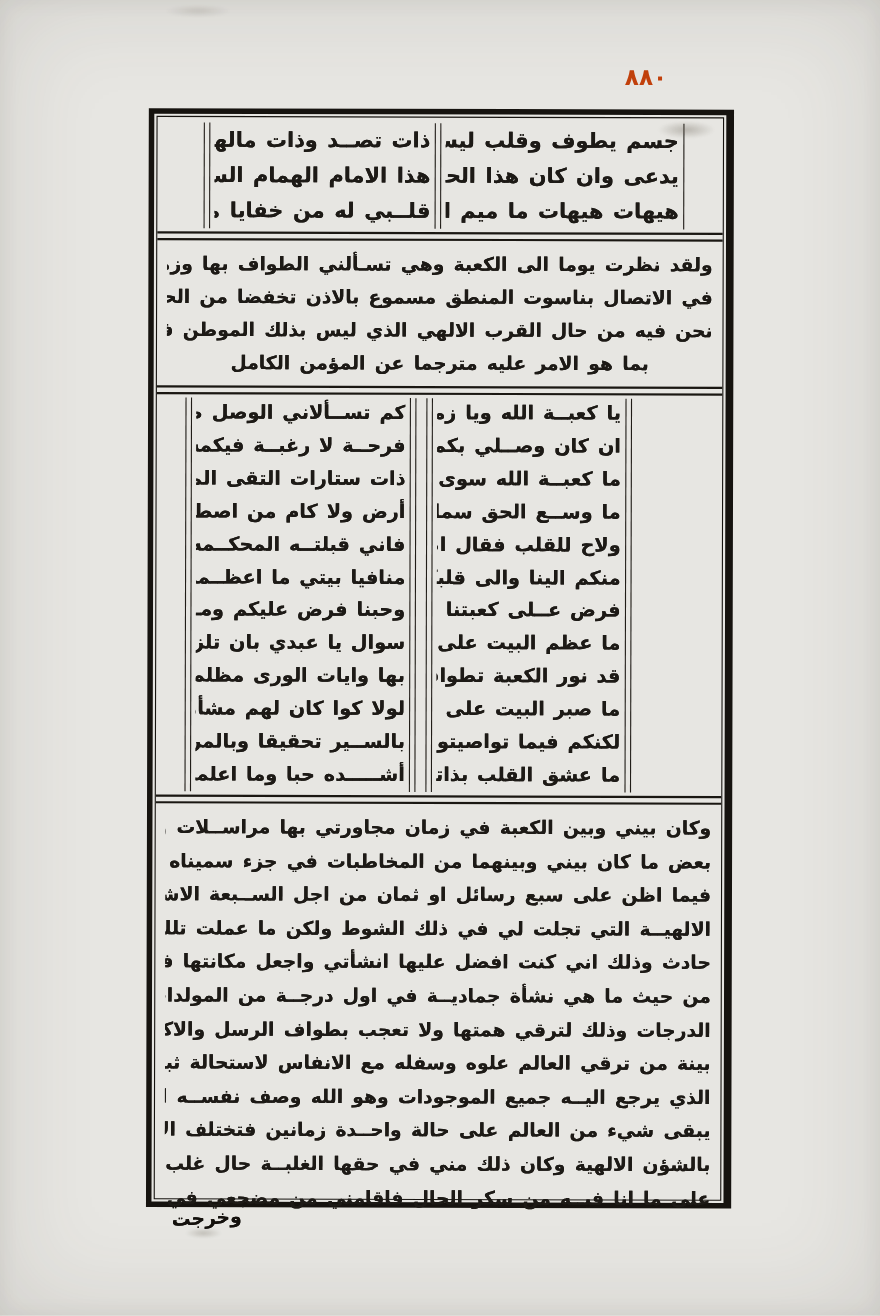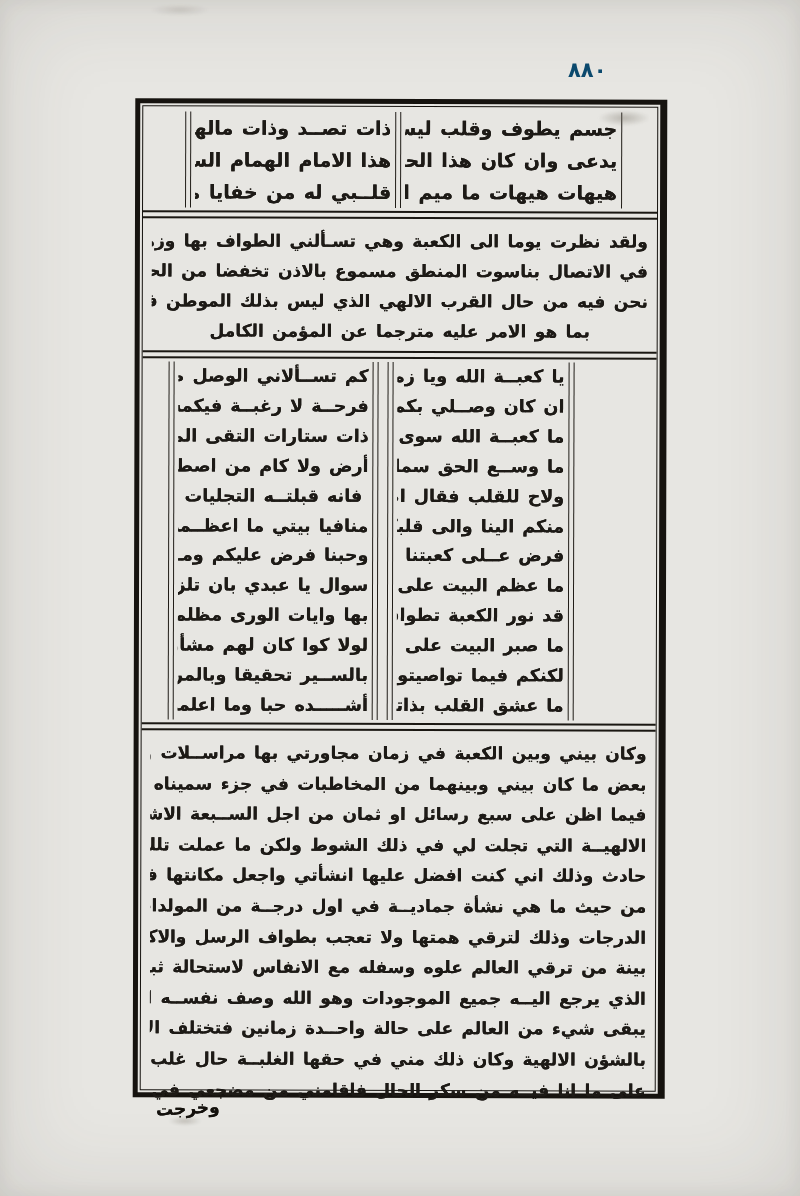--- a/index.html
+++ b/index.html
@@ -15,21 +15,21 @@
   body::after {
     content: "";
     position: absolute; inset: 0;
     box-shadow: inset 0 0 90px rgba(70,65,55,.14), inset 0 0 18px rgba(70,65,55,.08);
     pointer-events: none;
   }
 
   .page-number {
     position: absolute; top: 58px; left: 568px;
     font-size: 21px; font-weight: 700; letter-spacing: 3px;
-    color: #0c4a6e;
+    color: #c2410c;
   }
 
   .frame {
     position: absolute; left: 134px; top: 99px;
     width: 532px; height: 999px;
     border: 5px solid #16130f;
     border-right-width: 7px;
     padding: 2px;
     transform: rotate(0.15deg);
   }
@@ -159,21 +159,21 @@
         <div class="pline">ما عشق القلب بذاتي وما</div>
       </div>
       <div class="vrule"></div>
       <div class="spacer" style="width:9px"></div>
       <div class="vrule"></div>
       <div class="pcol" style="flex:1.05">
         <div class="pline">كم تســألاني الوصل صه ثم مه</div>
         <div class="pline">فرحــة لا رغبــة فيكمه</div>
         <div class="pline">ذات ستارات التقى المعلمه</div>
         <div class="pline">أرض ولا كام من اصطبر</div>
-        <div class="pline">فانه قبلتــه التجليات</div>
+        <div class="pline">فاني قبلتــه المحكــمه</div>
         <div class="pline">منافيا بيتي ما اعظــمه</div>
         <div class="pline">وحبنا فرض عليكم ومــه</div>
         <div class="pline">سوال يا عبدي بان تلزمه</div>
         <div class="pline">بها وايات الورى مظلمه</div>
         <div class="pline">لولا كوا كان لهم مشأمه</div>
         <div class="pline">بالســير تحقيقا وبالمرحمه</div>
         <div class="pline">أشـــــده حبا وما اعلمه</div>
       </div>
       <div class="vrule"></div>
       <div class="spacer" style="width:26px"></div>

